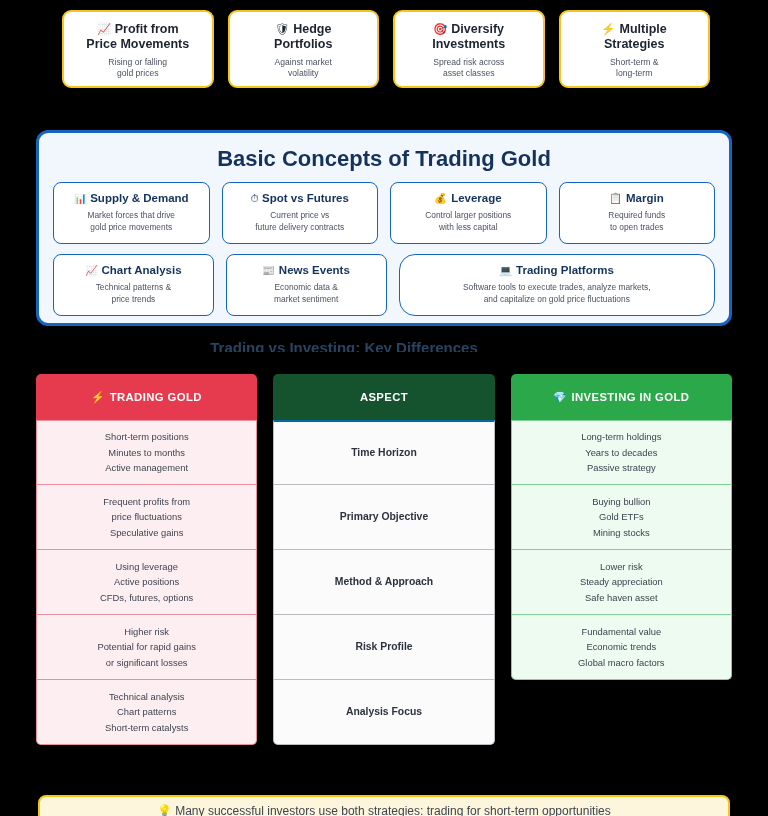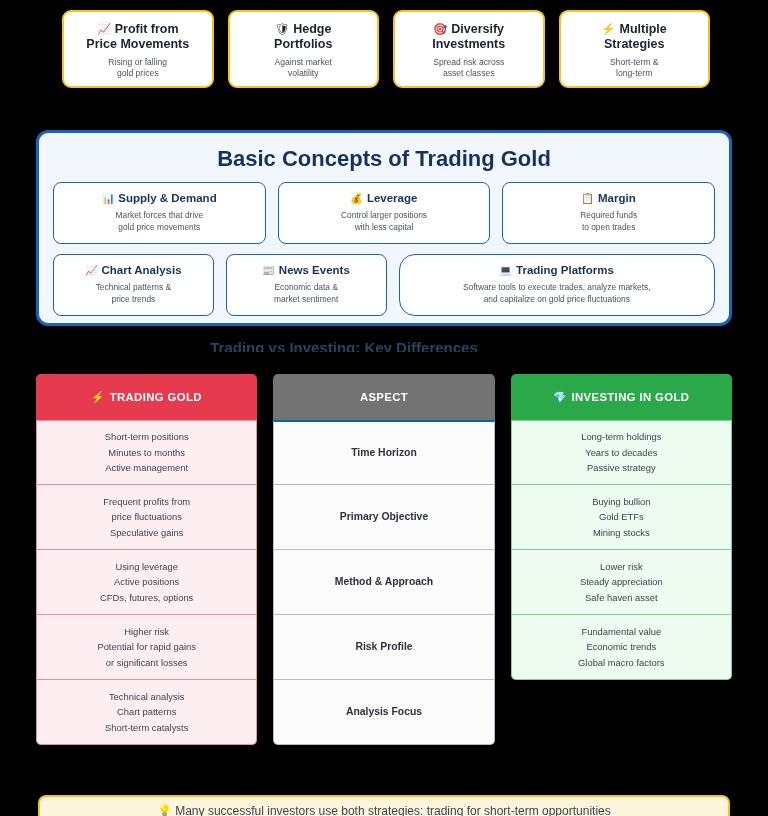--- a/index.html
+++ b/index.html
@@ -95,21 +95,21 @@
   }
   .col { flex: 1 1 0; display: flex; flex-direction: column; }
   .col-head {
     height: 46px; border-radius: 5px 5px 0 0;
     display: flex; align-items: center; justify-content: center;
     font-size: 11.3px; font-weight: bold; color: #ffffff;
     letter-spacing: .4px;
   }
   .col-head .emo { font-weight: normal; margin-right: 4px; font-size: 11px; }
   .col-trading .col-head { background: #E63B4E; }
-  .col-aspect  .col-head { background: #737373; }
+  .col-aspect  .col-head { background: #14532d; }
   .col-invest  .col-head { background: #2BA84A; }
 
   .cell {
     height: 65px;
     display: flex; align-items: center; justify-content: center;
     text-align: center;
     font-size: 9.4px; line-height: 15.5px;
     color: #3d4450; white-space: pre-line;
   }
   .col-trading .cell {
@@ -175,20 +175,25 @@
   </div>
 
   <div class="concepts-panel">
     <div class="concepts-title">Basic Concepts of Trading Gold</div>
 
     <div class="concepts-row row1">
       <div class="concept-card">
         <div class="concept-title"><span class="emo">📊</span> <span>Supply &amp; Demand</span></div>
         <div class="concept-sub">Market forces that drive
 gold price movements</div>
+      </div>
+      <div class="concept-card">
+        <div class="concept-title"><span class="emo">⏱</span> <span>Spot vs Futures</span></div>
+        <div class="concept-sub">Current price vs
+future delivery contracts</div>
       </div>
       <div class="concept-card">
         <div class="concept-title"><span class="emo">💰</span> <span>Leverage</span></div>
         <div class="concept-sub">Control larger positions
 with less capital</div>
       </div>
       <div class="concept-card">
         <div class="concept-title"><span class="emo">📋</span> <span>Margin</span></div>
         <div class="concept-sub">Required funds
 to open trades</div>

